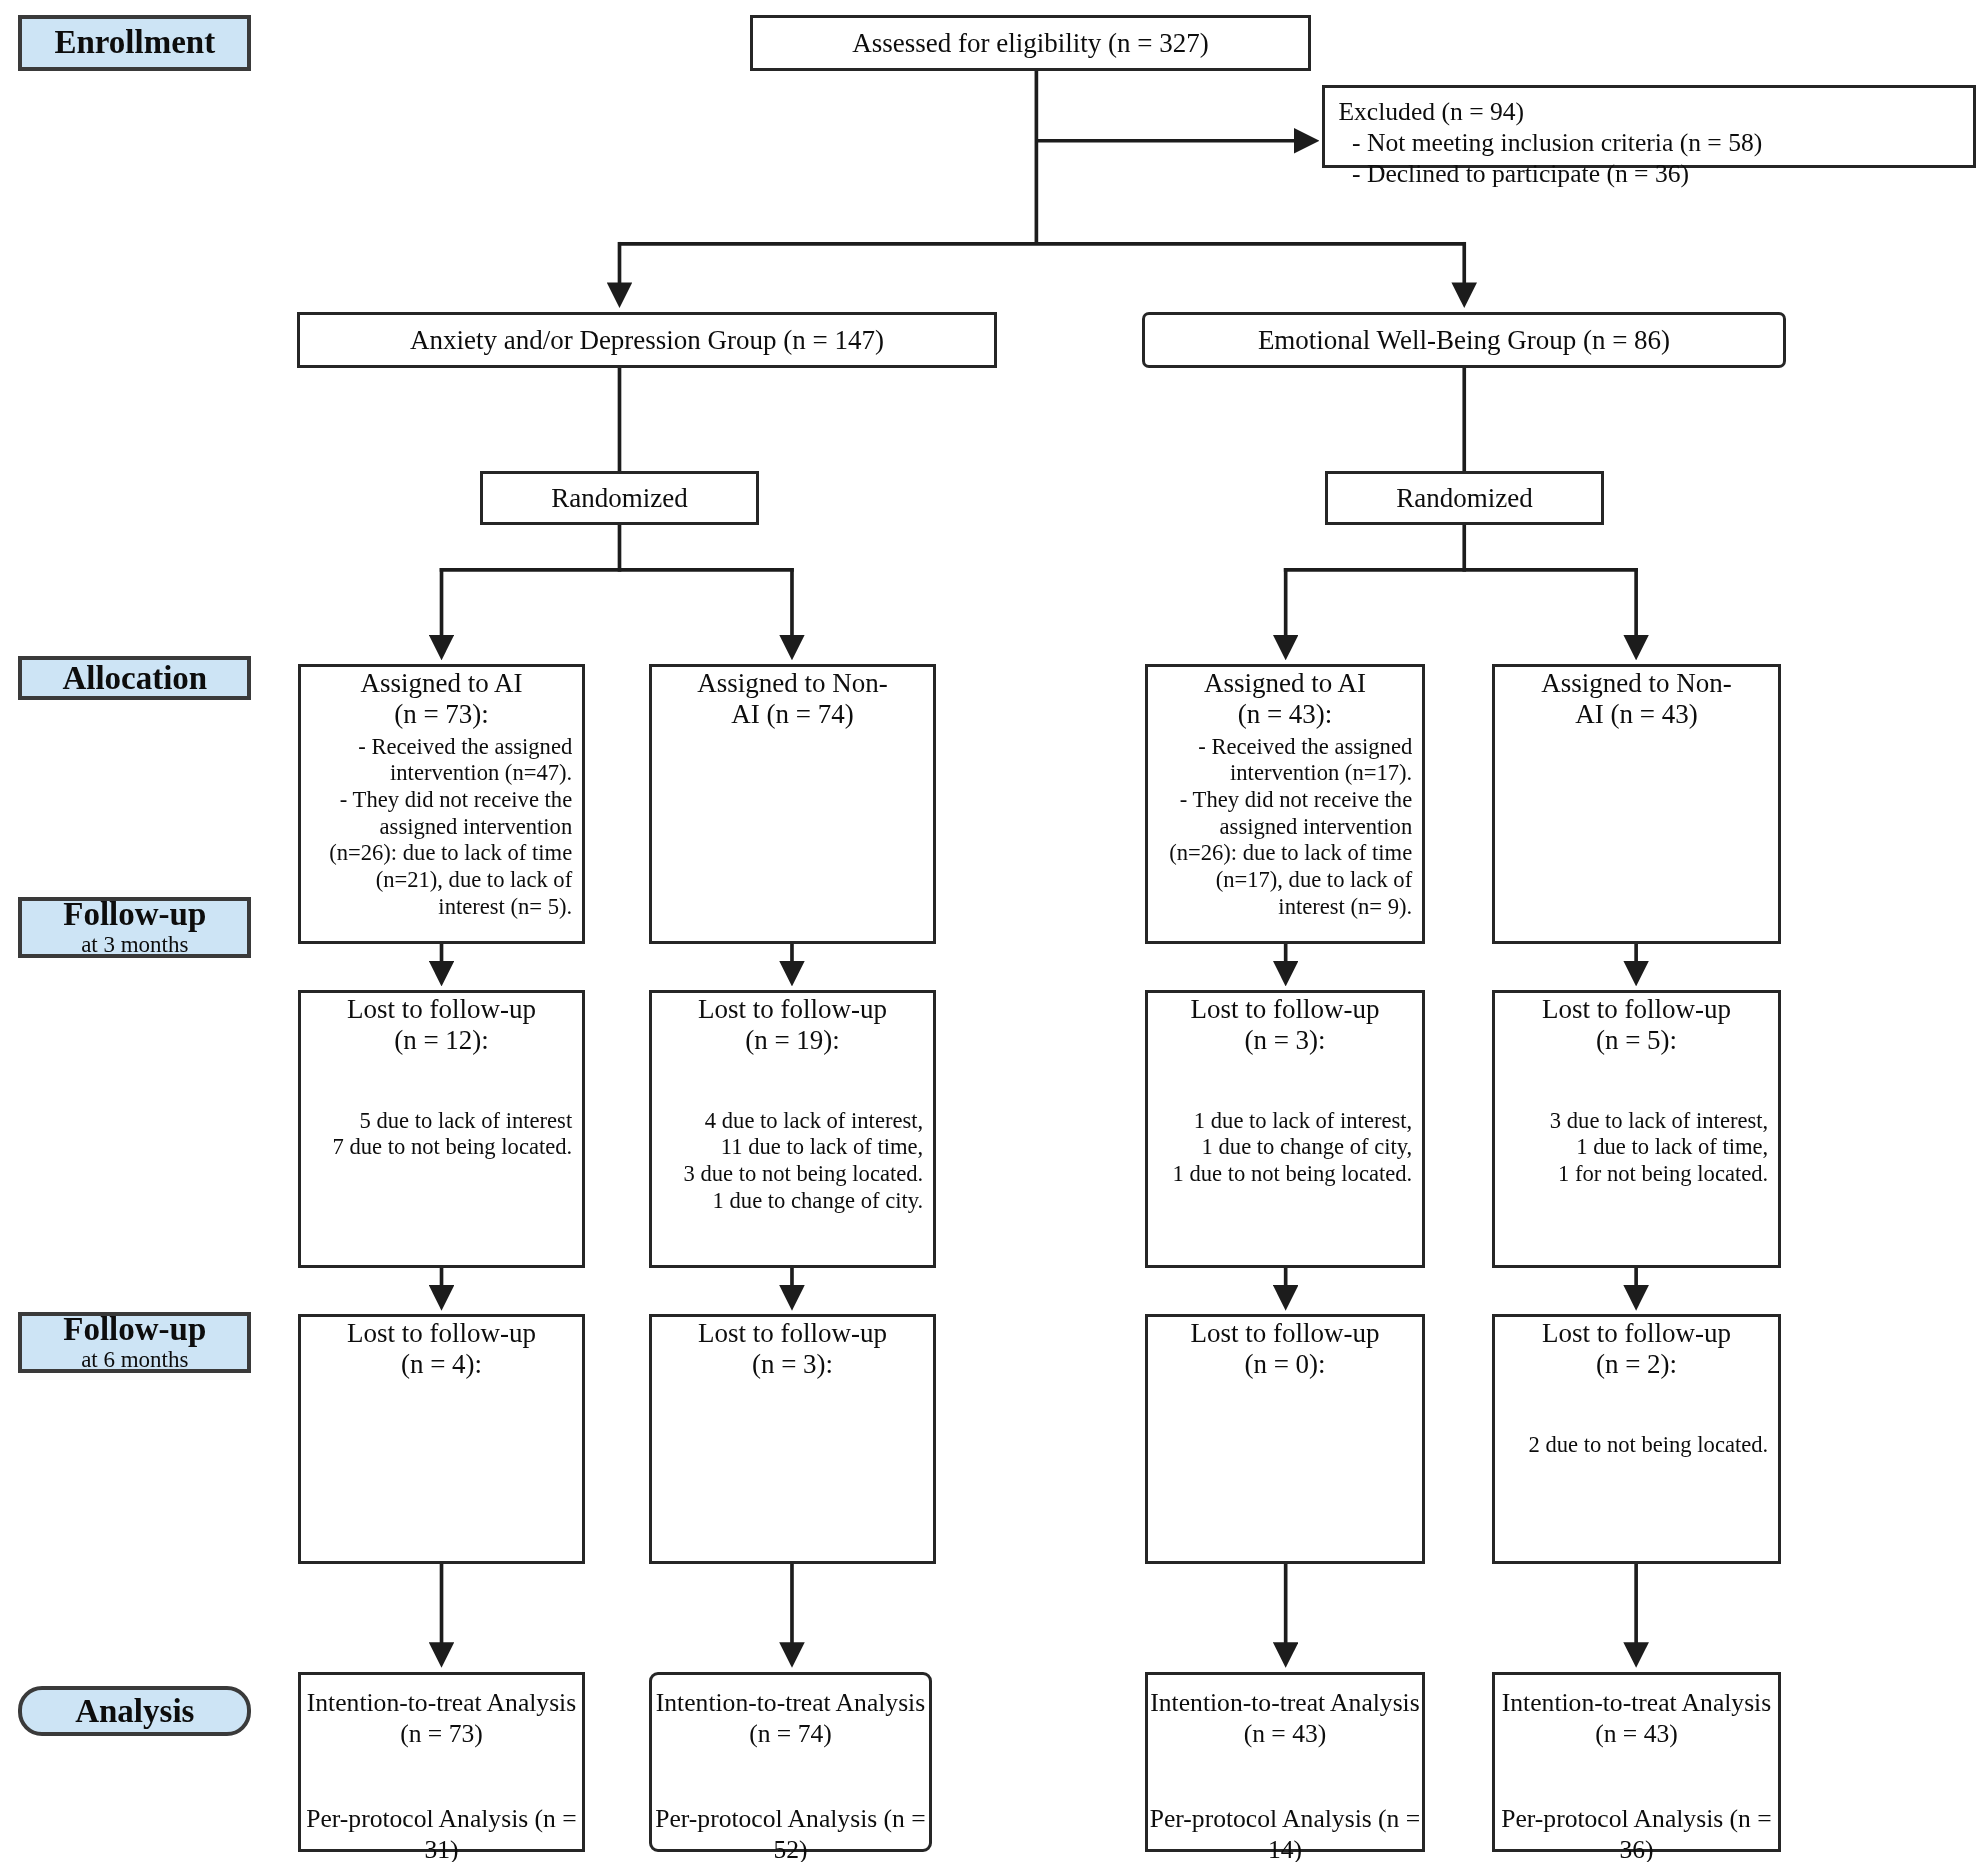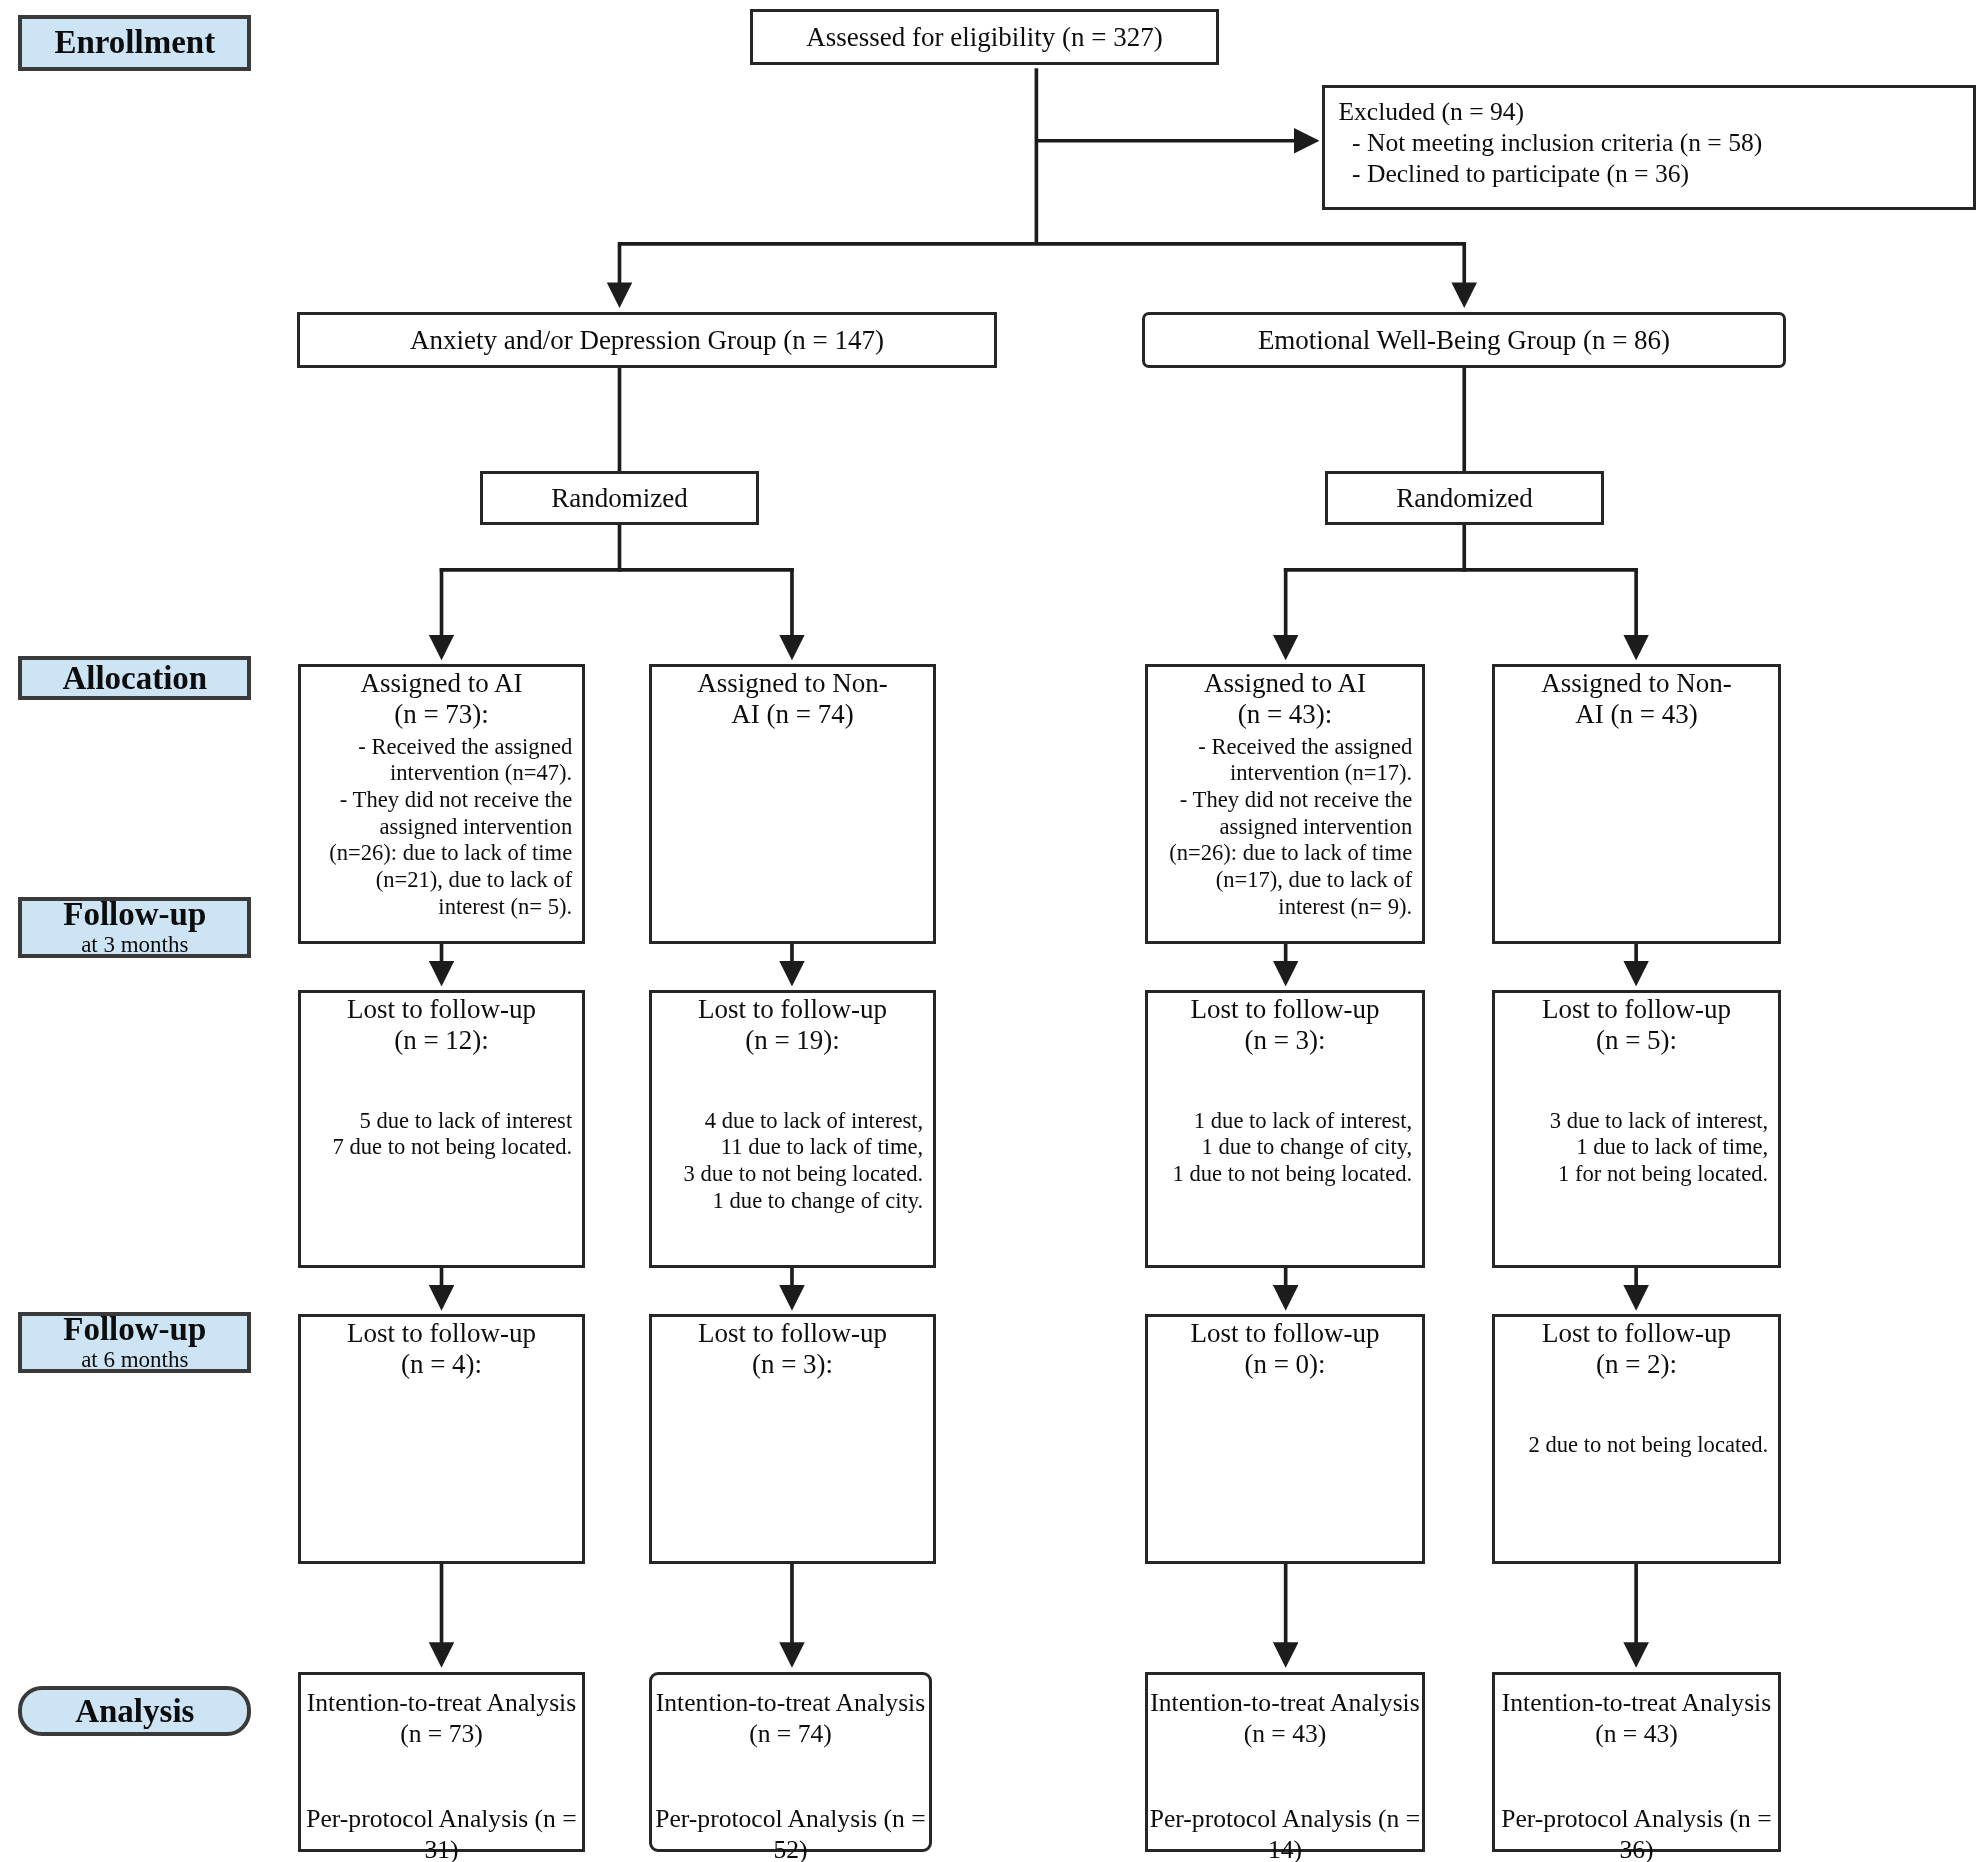--- a/index.html
+++ b/index.html
@@ -124,25 +124,25 @@
 
   <div class="label" style="left:18.3px; top:1312px; width:233px; height:61px;">
     <div class="ltitle">Follow-up</div>
     <div class="lsub">at 6 months</div>
   </div>
 
   <div class="label" style="left:18.3px; top:1686px; width:233px; height:50px;border-radius:24px;">
     <div class="ltitle">Analysis</div>
   </div>
 
-  <div class="box center-text" style="left:750px; top:9px; width:469px; height:56px;">
+  <div class="box center-text" style="left:750px; top:15px; width:561px; height:56px;">
     <span>Assessed for eligibility (n = 327)</span>
   </div>
 
-  <div class="box" style="left:1322px; top:85px; width:654px; height:125px;">
+  <div class="box" style="left:1322px; top:85px; width:654px; height:83px;">
     <div class="excl-title">Excluded (n = 94)</div>
     <div class="excl-line">- Not meeting inclusion criteria (n = 58)</div>
     <div class="excl-line">- Declined to participate (n = 36)</div>
   </div>
 
   <div class="box center-text" style="left:297px; top:312px; width:700px; height:56px;">
     <span>Anxiety and/or Depression  Group (n = 147)</span>
   </div>
   <div class="box center-text" style="left:1142px; top:312px; width:644px; height:56px;border-radius:7px;">
     <span>Emotional Well-Being Group (n = 86)</span>

